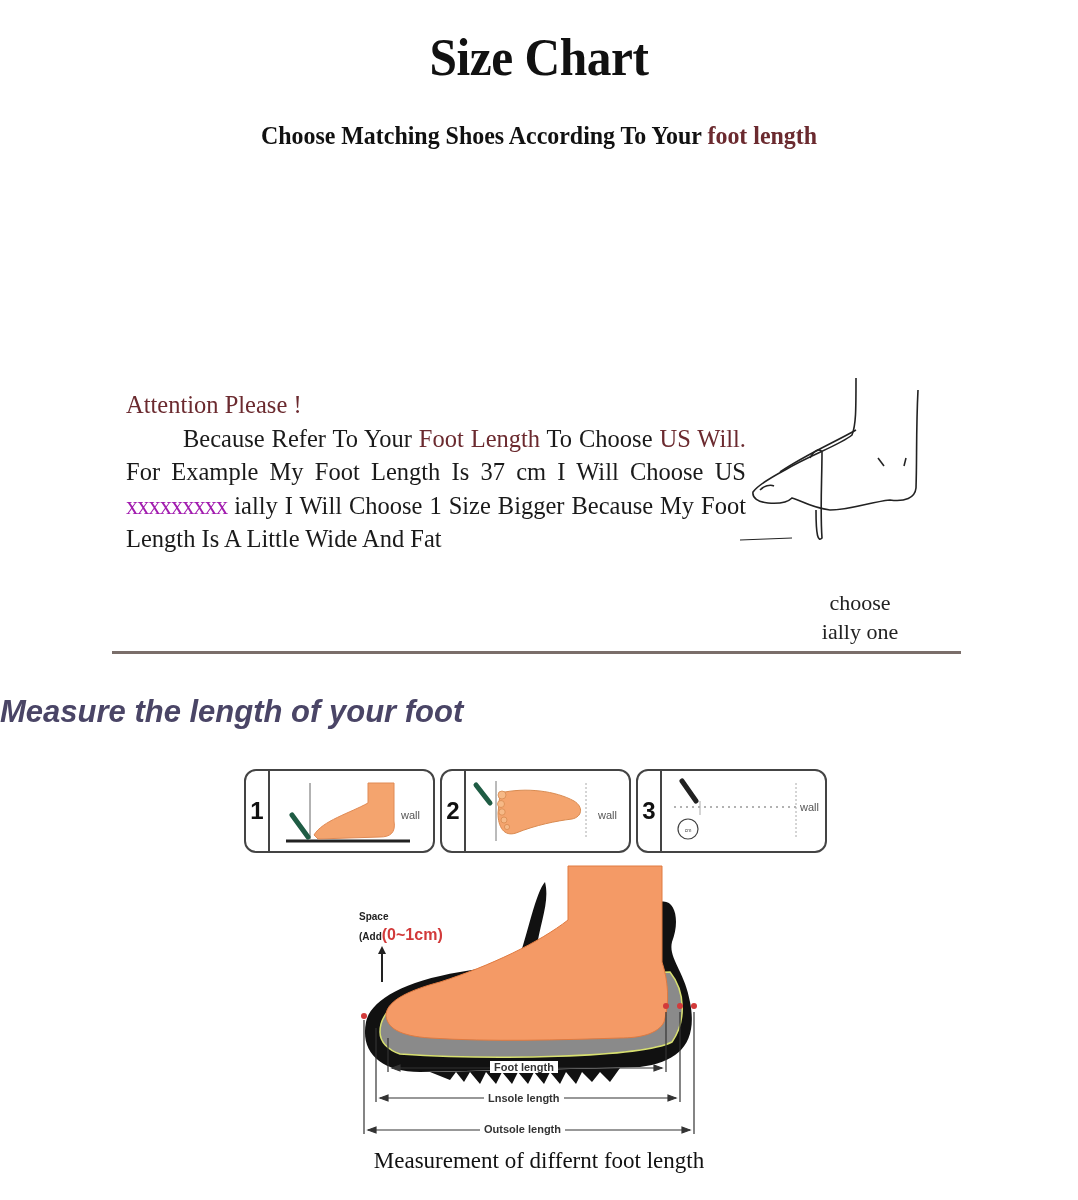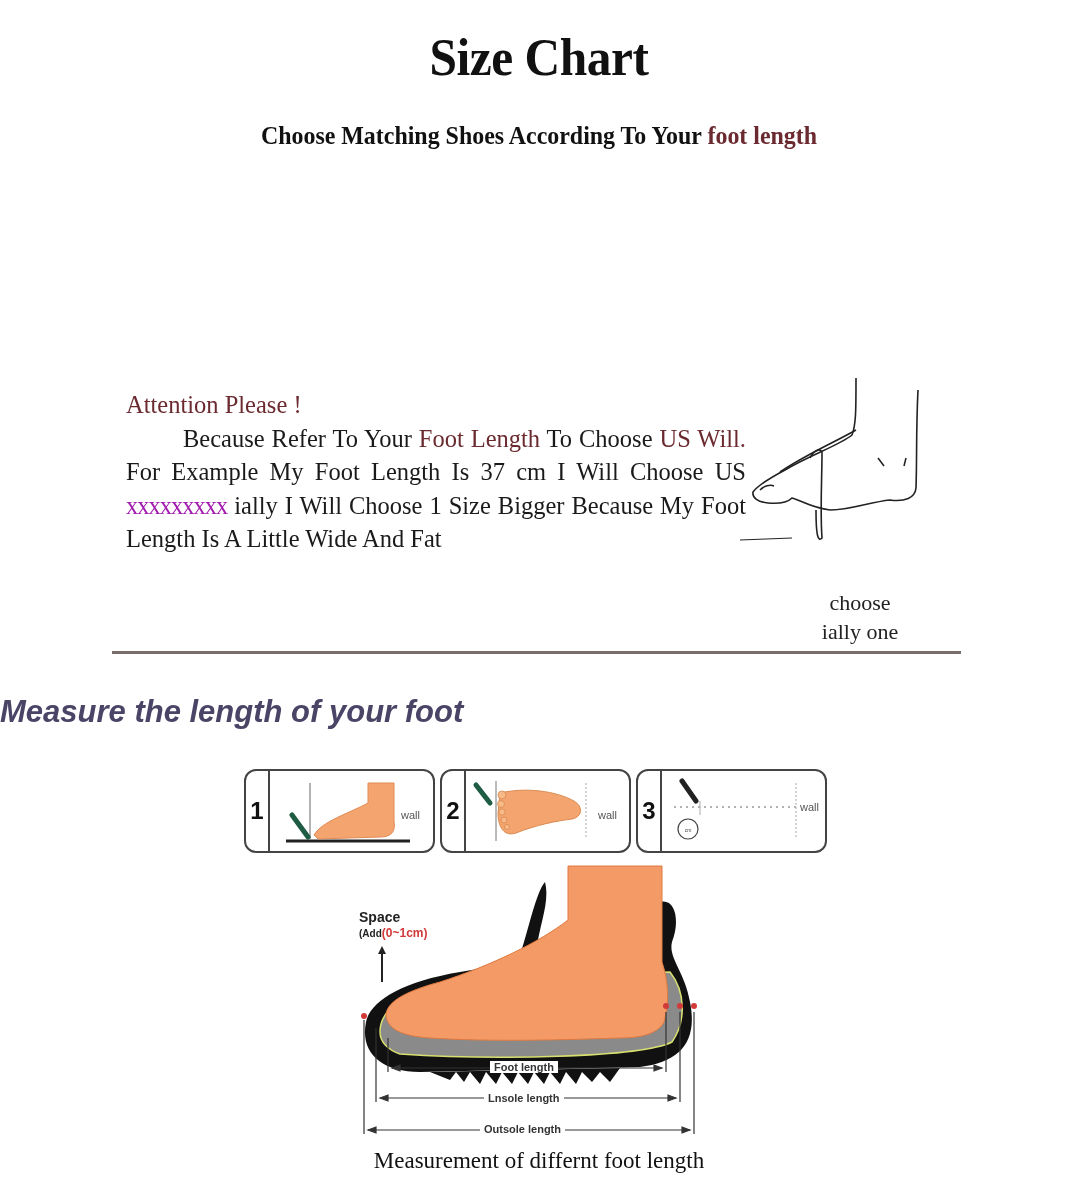--- a/index.html
+++ b/index.html
@@ -74,28 +74,28 @@
   .step svg { position: absolute; left: 24px; top: 0; }
   .step .wall {
     position: absolute; font-family: "Liberation Sans", "DejaVu Sans", sans-serif;
     font-size: 11px; color: #555;
   }
 
   .shoe { position: absolute; left: 340px; top: 862px; width: 380px; height: 290px; }
   .space-label {
     position: absolute; left: 359px; top: 910px;
     font-family: "Liberation Sans", "DejaVu Sans", sans-serif; font-weight: bold;
-    font-size: 14px; line-height: 14px; color: #222;
+    font-size: 10px; line-height: 14px; color: #222;
   }
   .space-sub {
     position: absolute; left: 359px; top: 926px;
     font-family: "Liberation Sans", "DejaVu Sans", sans-serif; font-weight: bold;
     font-size: 10px; color: #222;
   }
-  .space-sub .range { color: #d23a3a; font-size: 12px; }
+  .space-sub .range { color: #d23a3a; font-size: 16px; }
   .dim-label {
     position: absolute; font-family: "Liberation Sans", "DejaVu Sans", sans-serif;
     font-weight: bold; font-size: 11px; color: #333; background: #fff; padding: 0 4px;
   }
   .caption {
     position: absolute; left: 0; width: 1078px; top: 1148px; text-align: center;
     font-weight: normal; font-size: 23px; color: #111;
   }
 </style>
 </head>

